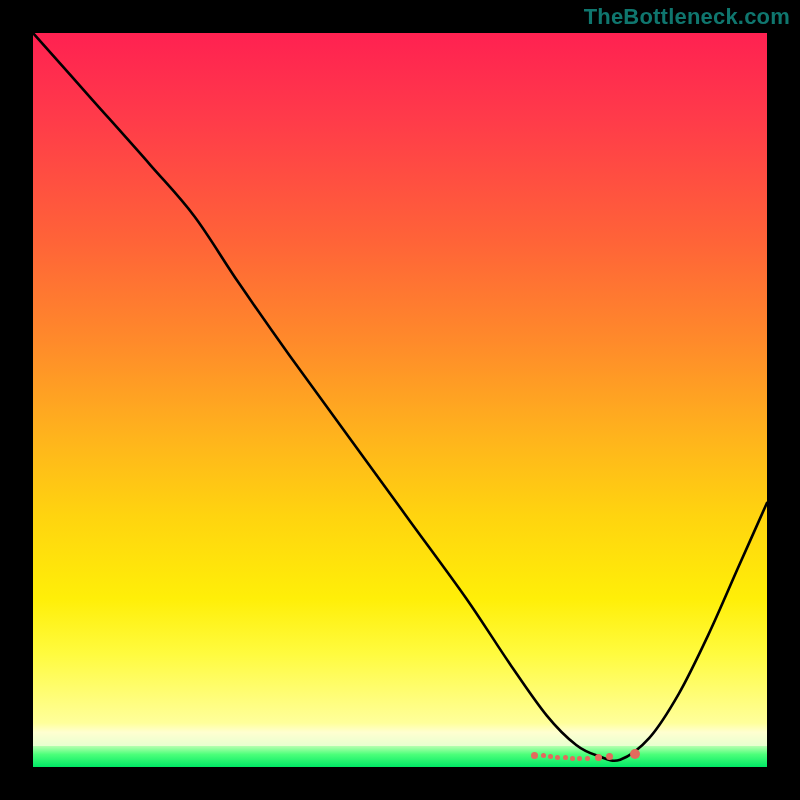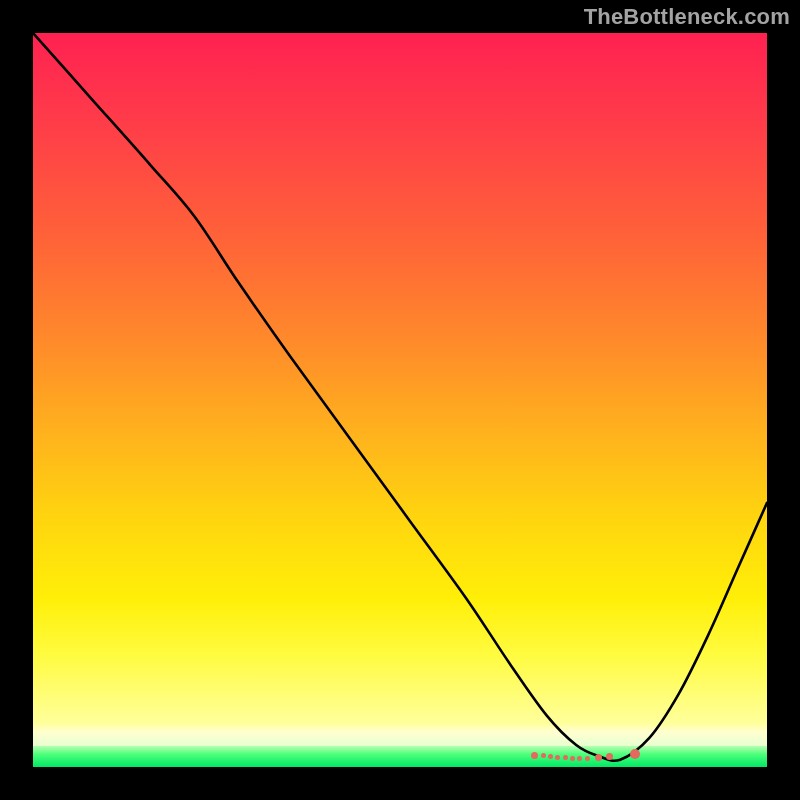--- a/index.html
+++ b/index.html
@@ -14,21 +14,21 @@
   .frame {
     position: relative;
     width: 800px;
     height: 800px;
     background: #000;
   }
   .attribution {
     position: absolute;
     top: 4px;
     right: 10px;
-    color: #a3a3a3;
+    color: #0f766e;
     font-size: 22px;
     font-weight: 600;
     letter-spacing: 0.2px;
   }
   .plot-area {
     position: absolute;
     left: 33px;
     top: 33px;
     width: 734px;
     height: 734px;

